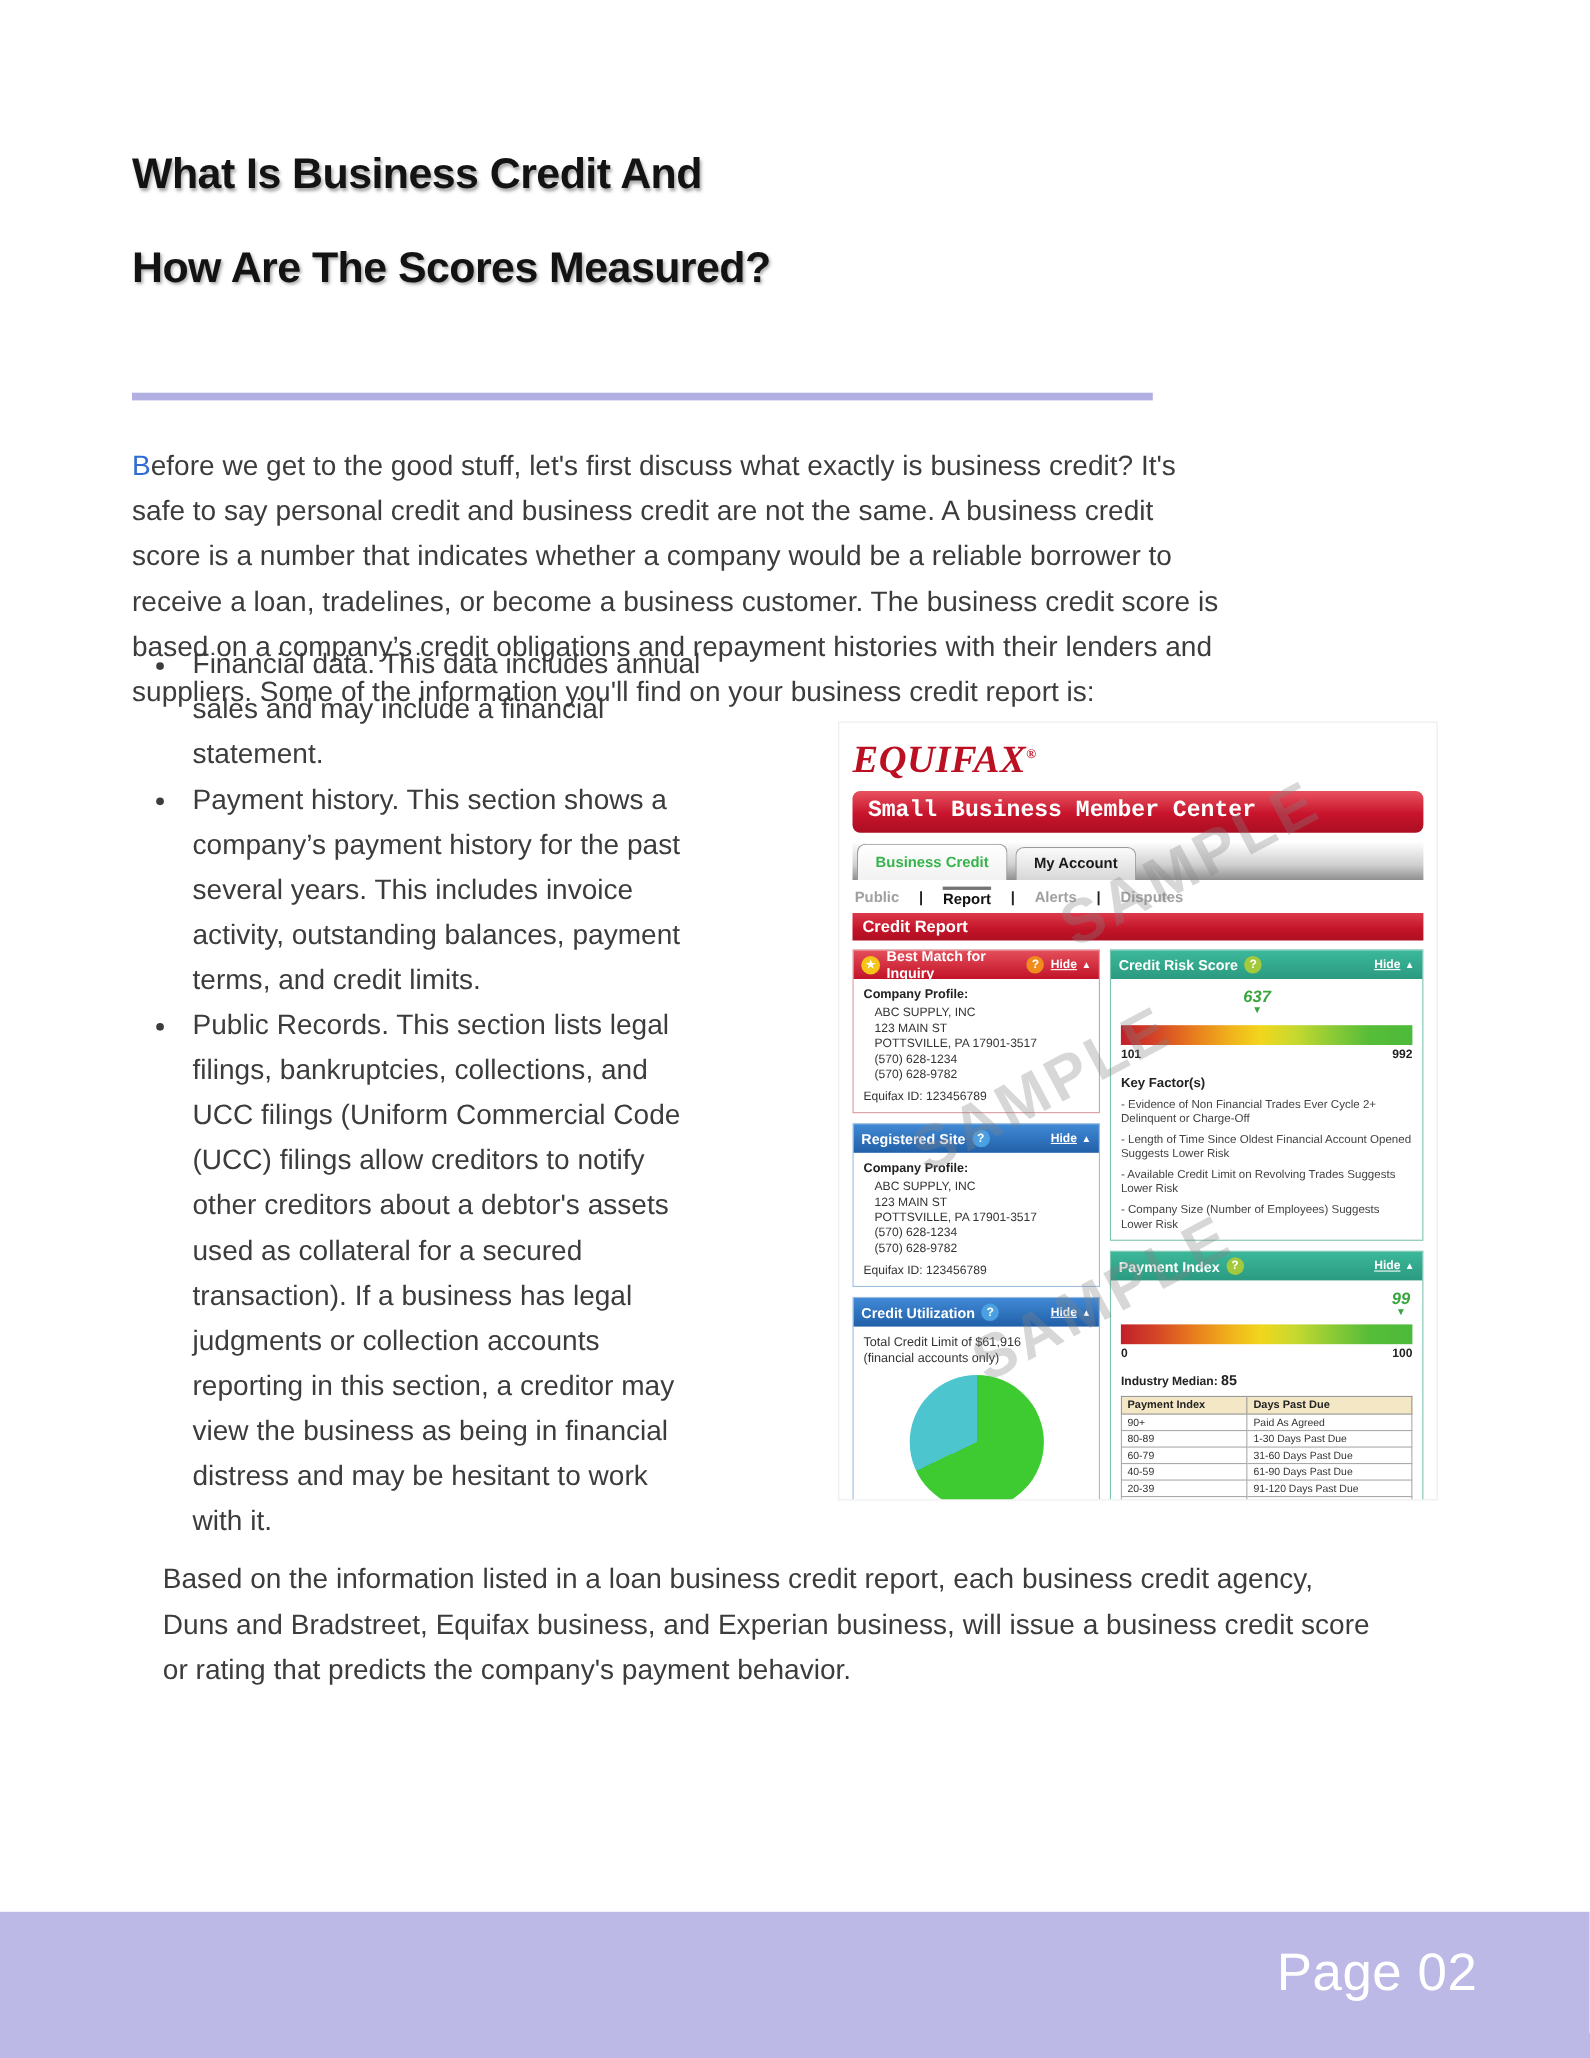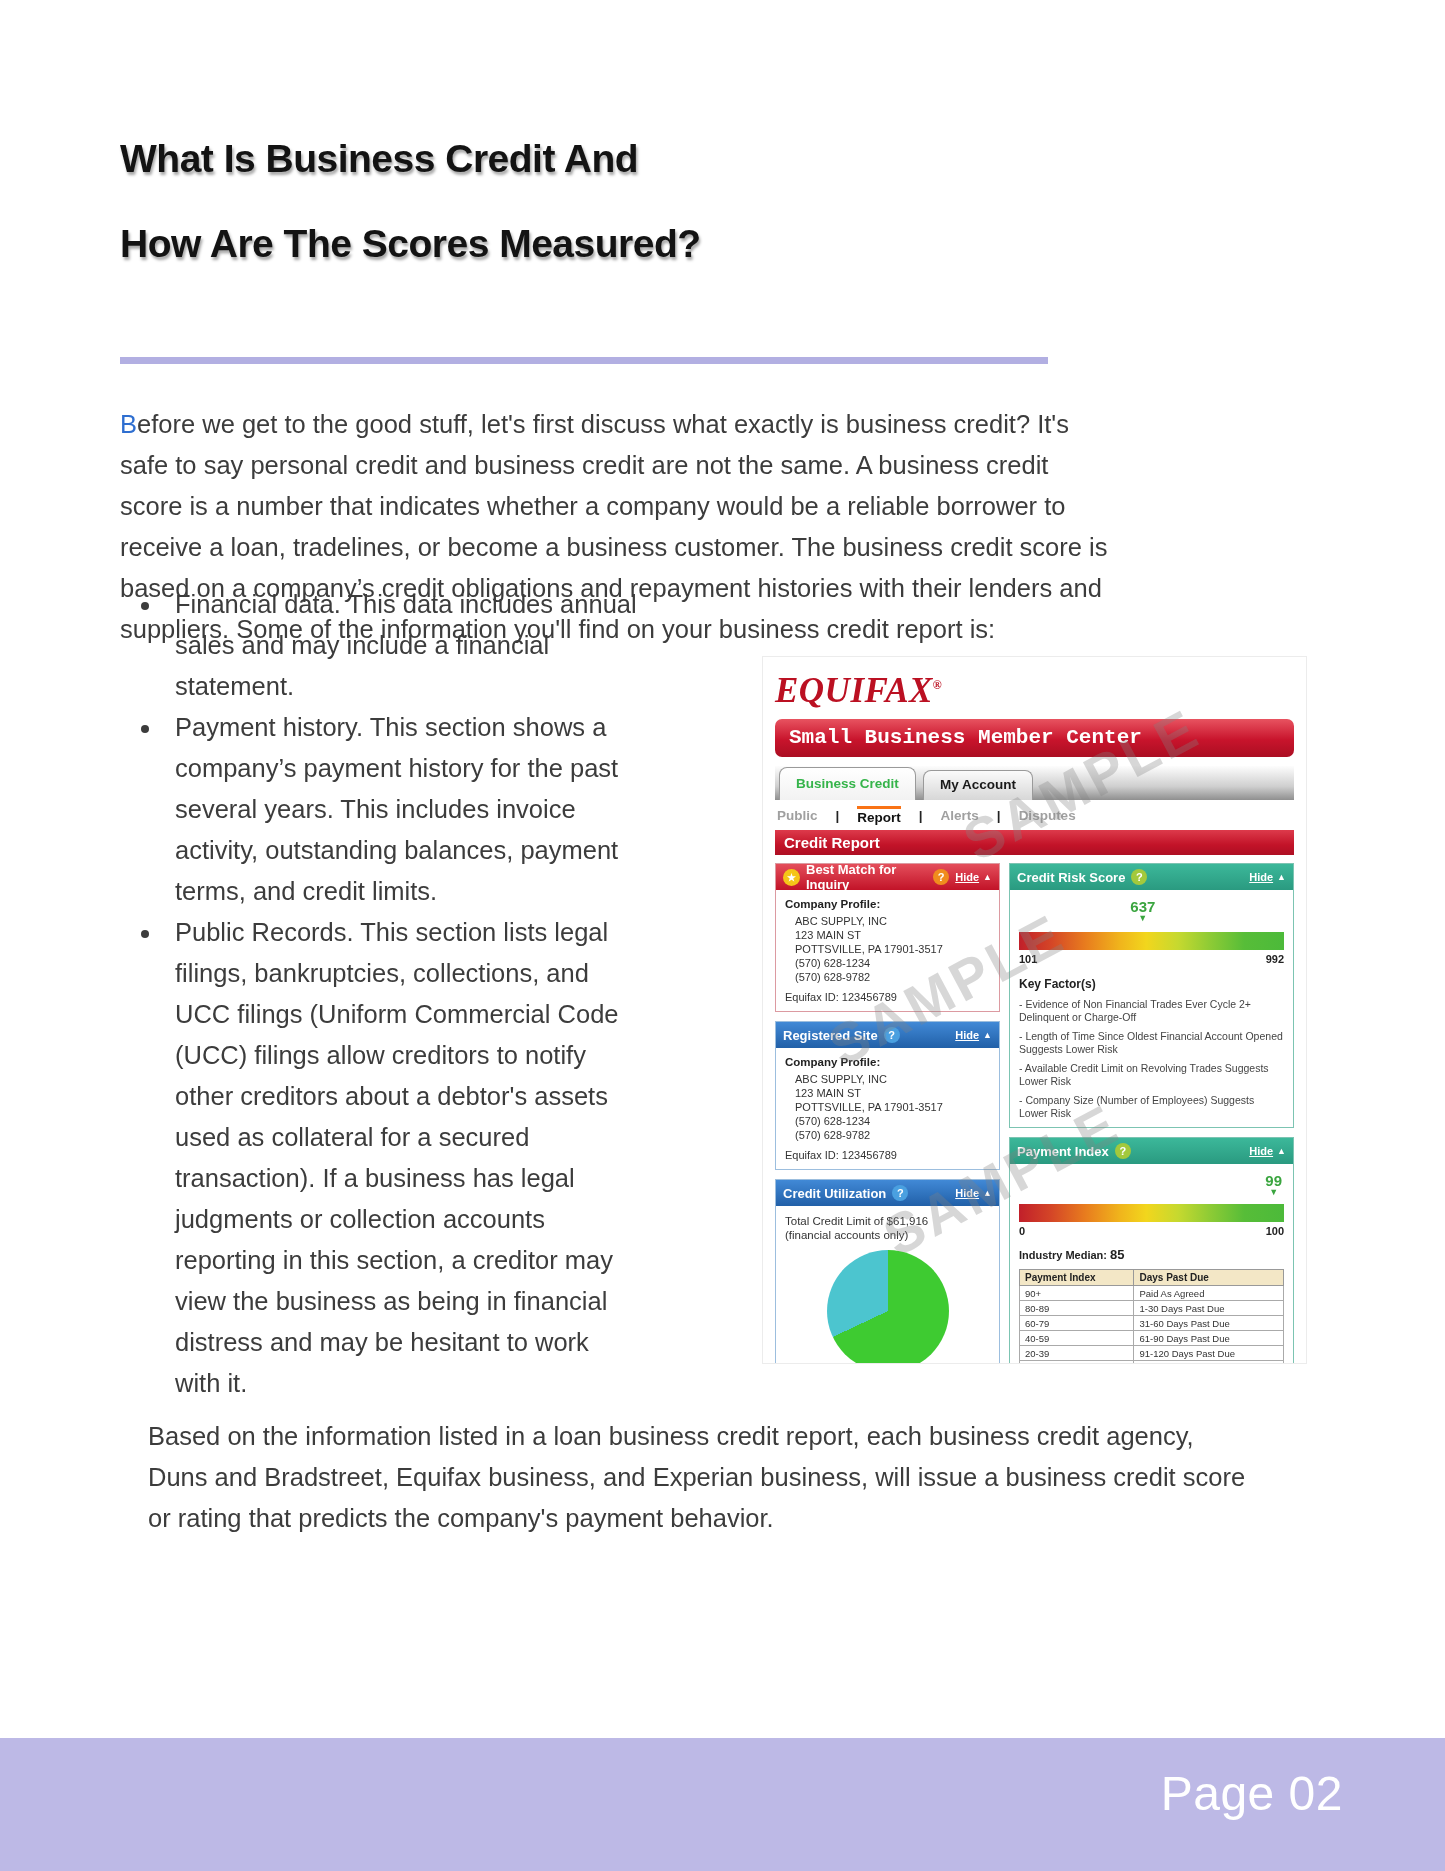--- a/index.html
+++ b/index.html
@@ -52,21 +52,21 @@
     background:linear-gradient(180deg,#fdfdfd 0%,#cfcfcf 60%,#8f8f8f 100%);
   }
   .eq-tab {
     position:absolute; bottom:0; height:30px; border:1px solid #9a9a9a; border-bottom:none;
     border-radius:8px 8px 0 0; font-size:13.5px; font-weight:700; line-height:28px; padding:0 16px;
   }
   .eq-tab.active { left:4px; background:linear-gradient(180deg,#ffffff,#f2f2f2); color:#35b44a; height:33px; line-height:31px; }
   .eq-tab.idle { left:148px; background:linear-gradient(180deg,#fbfbfb,#d7d7d7); color:#1a1a1a; }
   .eq-nav { display:flex; align-items:center; height:30px; font-size:13.5px; font-weight:700; color:#a0a0a0; gap:18px; padding-left:2px; }
   .eq-nav .sep { color:#222; font-weight:700; }
-  .eq-nav .on { color:#111; border-top:3px solid #f97316; padding-top:1px; }
+  .eq-nav .on { color:#111; border-top:3px solid #737373; padding-top:1px; }
   .eq-reportbar {
     height:25px; background:linear-gradient(180deg,#dd3a4b 0%,#c21328 60%,#ae0f23 100%);
     color:#fff; font-weight:700; font-size:15px; line-height:25px; padding-left:9px;
   }
   .eq-cols { display:flex; gap:9px; margin-top:8px; }
   .eq-col-l { width:225px; }
   .eq-col-r { width:285px; }
   .panel { border:1px solid #cfcfcf; background:#fff; margin-bottom:9px; }
   .panel.red { border-color:#dc9aa1; }
   .panel.blue { border-color:#9cbede; }
@@ -91,21 +91,21 @@
   .staricon {
     display:inline-flex; width:17px; height:17px; border-radius:50%; background:#f5c518;
     align-items:center; justify-content:center; font-size:10px; color:#fff; flex:0 0 auto;
   }
   .p-body { padding:8px 9px; }
   .cp-label { font-size:11.5px; font-weight:700; color:#222; }
   .cp-lines { list-style:none; margin:4px 0 0 10px; }
   .cp-lines li { font-size:11px; line-height:14px; color:#333; }
   .eq-id { font-size:11px; color:#333; margin-top:7px; }
   
-  .score-row { position:relative; height:34px; }
+  .score-row { position:relative; height:34px;font-style:italic; }
   .score-val { position:absolute; font-size:15px; font-weight:700; color:#3aa53f; text-align:center; }
   .score-val .tri { display:block; font-size:9px; line-height:7px; }
   .grad-bar {
     height:18px;
     background:linear-gradient(90deg,#c11f2a 0%,#d44527 12%,#e87c1e 25%,#f0b41c 38%,#f2d61d 48%,#c6d92f 60%,#8ecb35 72%,#57bd38 85%,#4cba3a 100%);
   }
   .bar-labels { display:flex; justify-content:space-between; font-size:11px; font-weight:700; color:#222; margin-top:3px; }
   .kf-label { font-size:12px; font-weight:700; color:#222; margin-top:12px; }
   .kf-list { list-style:none; margin-top:4px; }
   .kf-list li { font-size:10.5px; line-height:12.5px; color:#444; margin-top:7px; }

